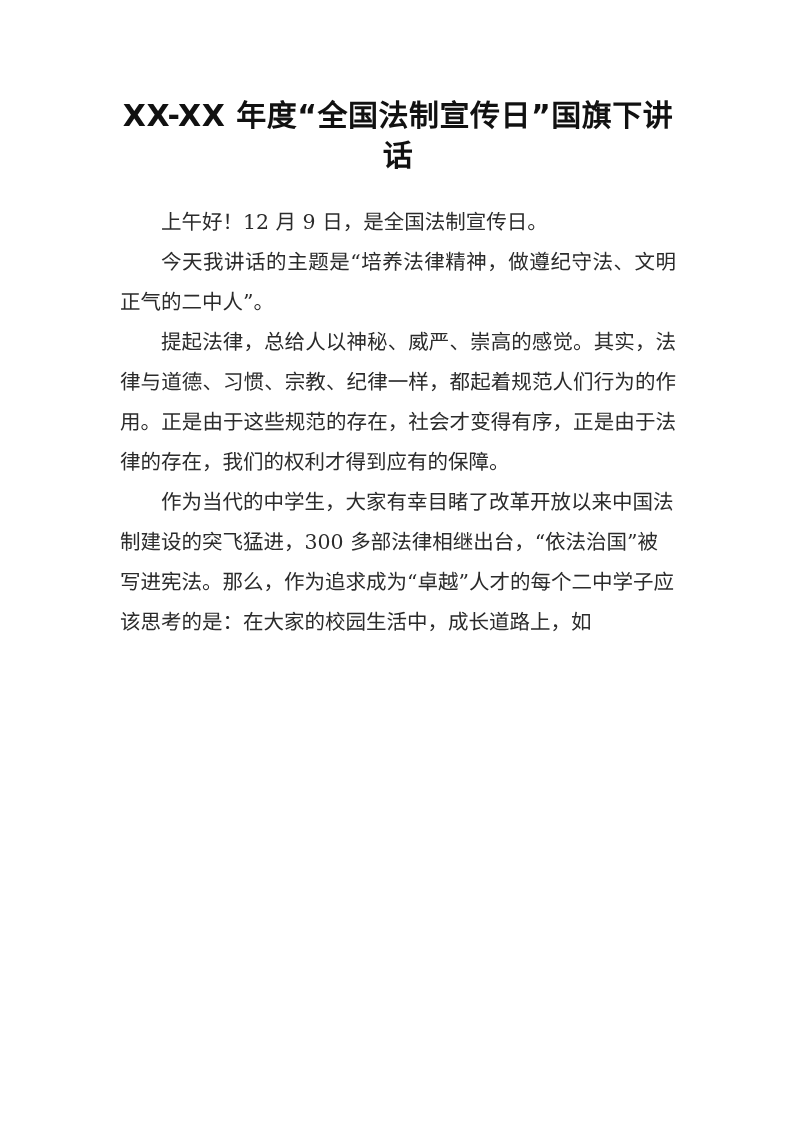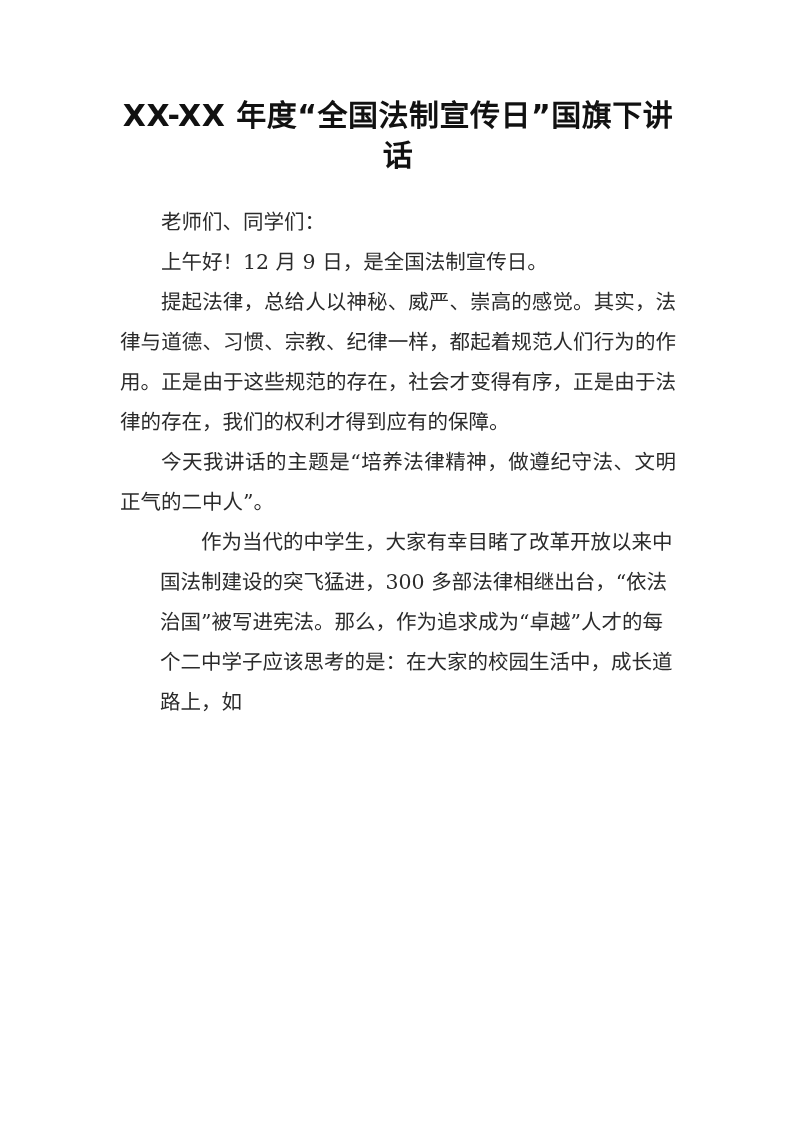--- a/index.html
+++ b/index.html
@@ -58,39 +58,37 @@
     color: #2b2b2b;
     text-align: justify;
     text-justify: inter-character;
     text-indent: 2em;
     word-break: break-all;
     -webkit-font-smoothing: antialiased;
   }
 
   p.para.last-open {
     text-align: left;
-    margin-left: 40px;
   }
 </style>
 </head>
 <body>
 
 <div class="page">
   <div class="doc-body">
 
     <h1 class="doc-title">XX-XX 年度“全国法制宣传日”国旗下讲话</h1>
 
     <div class="body-block">
 
-      <p class="para">老师们、同学们：</p>
 
       <p class="para">上午好！12 月 9 日，是全国法制宣传日。</p>
 
+      <p class="para">今天我讲话的主题是“培养法律精神，做遵纪守法、文明正气的二中人”。</p>
+
       <p class="para">提起法律，总给人以神秘、威严、崇高的感觉。其实，法律与道德、习惯、宗教、纪律一样，都起着规范人们行为的作用。正是由于这些规范的存在，社会才变得有序，正是由于法律的存在，我们的权利才得到应有的保障。</p>
-
-      <p class="para">今天我讲话的主题是“培养法律精神，做遵纪守法、文明正气的二中人”。</p>
 
 
       <p class="para last-open">作为当代的中学生，大家有幸目睹了改革开放以来中国法制建设的突飞猛进，300 多部法律相继出台，“依法治国”被写进宪法。那么，作为追求成为“卓越”人才的每个二中学子应该思考的是：在大家的校园生活中，成长道路上，如</p>
 
     </div>
   </div>
 </div>
 
 </body></html>

